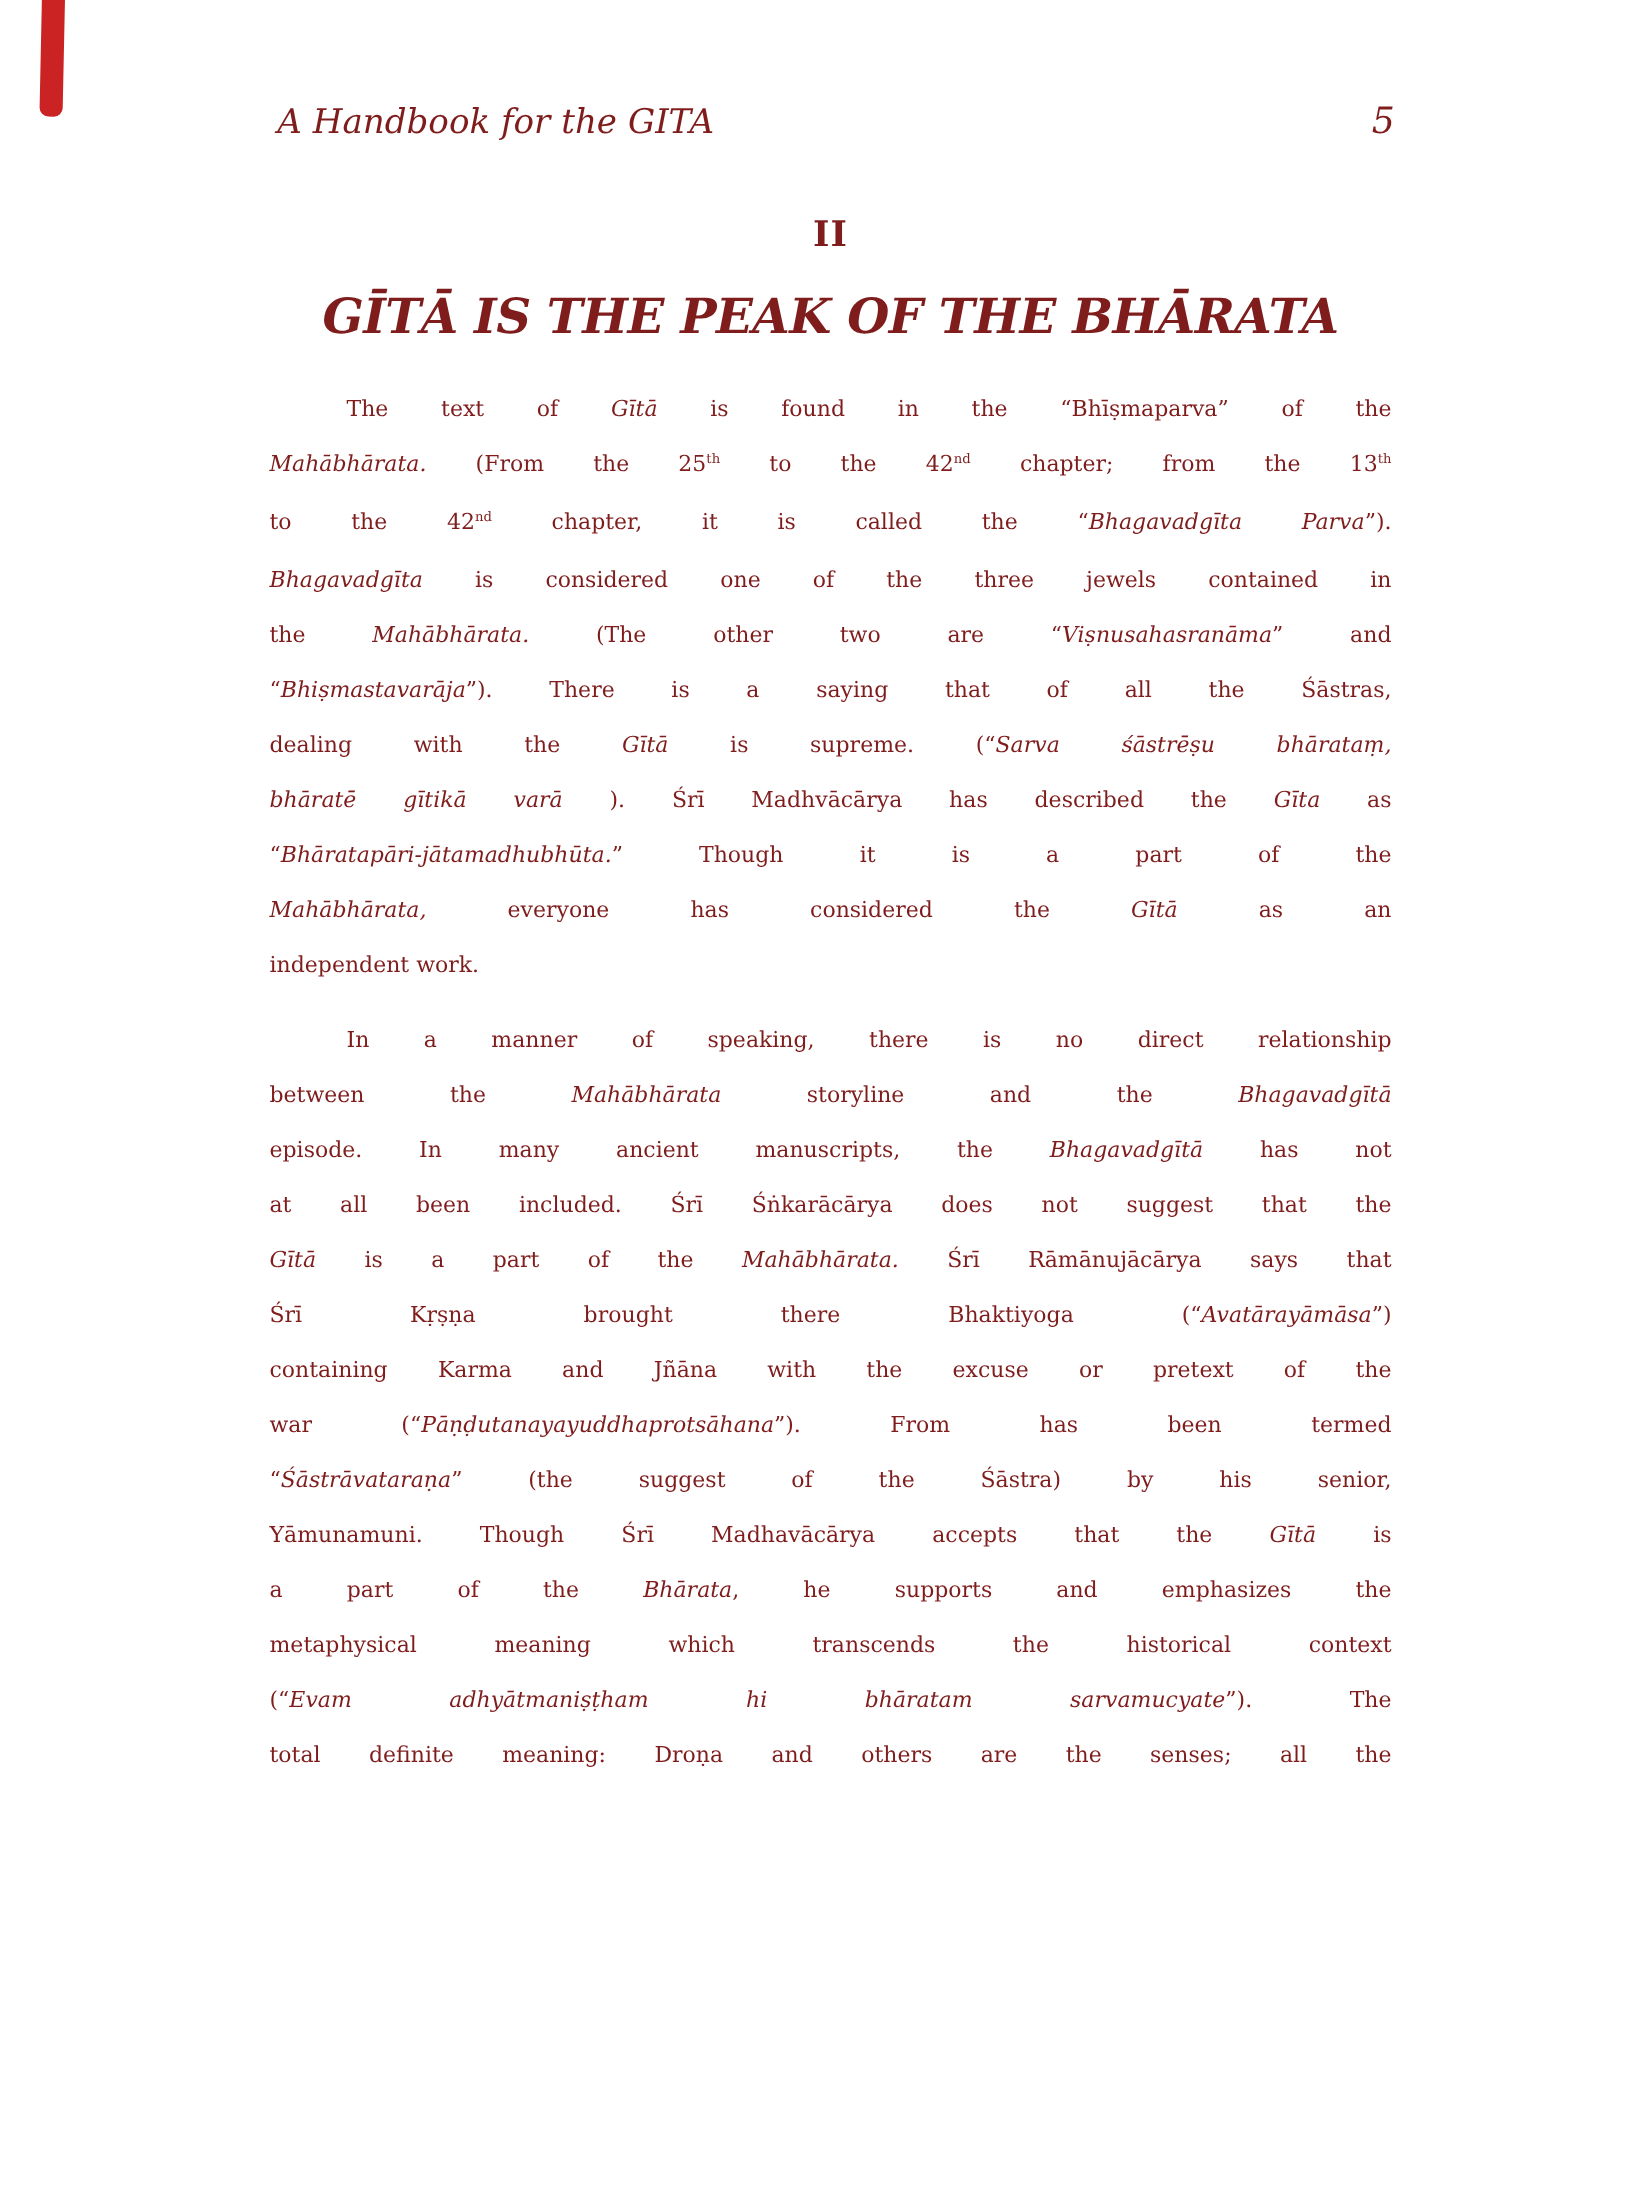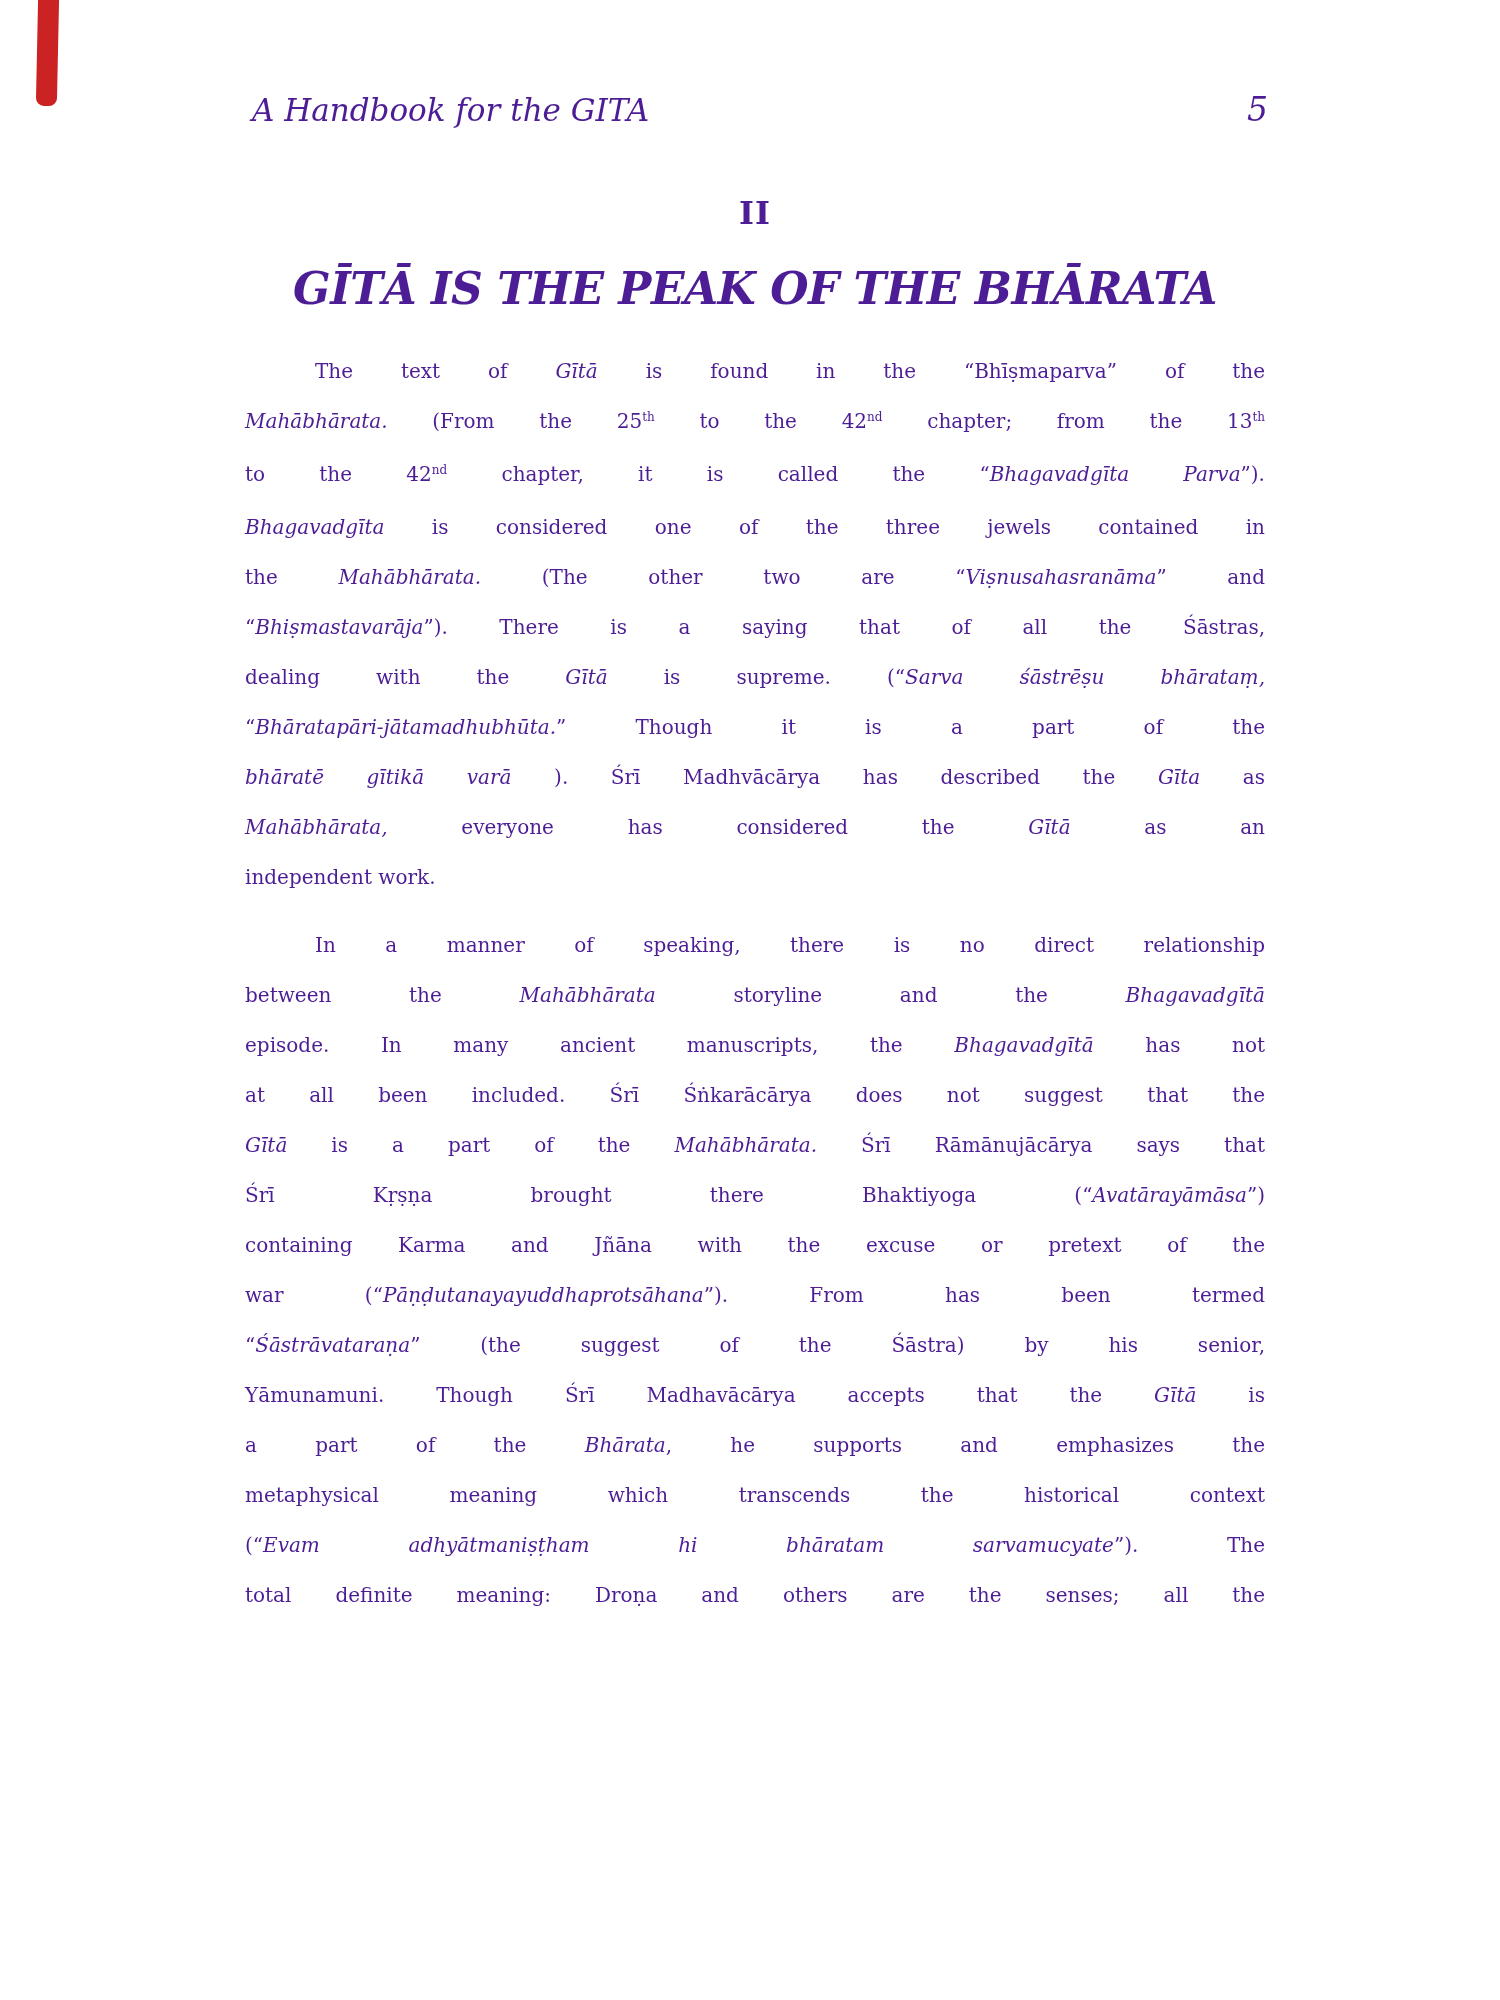--- a/index.html
+++ b/index.html
@@ -35,21 +35,21 @@
   .line { line-height:50px; white-space:normal; }
   .line.j { text-align:justify; text-align-last:justify; }
   .line.in { padding-left:70px; }
   .seg-r { font-style:normal; }
   .seg-i { font-style:italic; }
   .seg-sup { font-size:0.60em; position:relative; top:-0.55em; letter-spacing:0; }
 </style>
 </head>
 <body>
 
-<div class="page" style="background: rgb(255, 255, 255); color: #4c1d95;">
+<div class="page" style="background: rgb(255, 255, 255); color: #7f1d1d;">
 
   <div class="red-mark" style="background: rgb(203, 35, 35);"></div>
 
   <div class="running-header">
     <span>A Handbook for the GITA</span>
     <span class="page-number">5</span>
   </div>
 
   <div class="chapter-number">II</div>
 
@@ -57,22 +57,22 @@
 
   <div class="content">
     <div class="paragraph">
         <div class="line j in"><span class="seg-r">The text of </span><span class="seg-i">Gītā</span><span class="seg-r"> is found in the “Bhīṣmaparva” of the</span></div>
         <div class="line j"><span class="seg-i">Mahābhārata.</span><span class="seg-r"> (From the 25</span><span class="seg-sup">th</span><span class="seg-r"> to the 42</span><span class="seg-sup">nd</span><span class="seg-r"> chapter; from the 13</span><span class="seg-sup">th</span></div>
         <div class="line j"><span class="seg-r">to the 42</span><span class="seg-sup">nd</span><span class="seg-r"> chapter, it is called the “</span><span class="seg-i">Bhagavadgīta Parva</span><span class="seg-r">”).</span></div>
         <div class="line j"><span class="seg-i">Bhagavadgīta</span><span class="seg-r"> is considered one of the three jewels contained in</span></div>
         <div class="line j"><span class="seg-r">the </span><span class="seg-i">Mahābhārata.</span><span class="seg-r"> (The other two are “</span><span class="seg-i">Viṣnusahasranāma</span><span class="seg-r">” and</span></div>
         <div class="line j"><span class="seg-r">“</span><span class="seg-i">Bhiṣmastavarāja</span><span class="seg-r">”). There is a saying that of all the Śāstras,</span></div>
         <div class="line j"><span class="seg-r">dealing with the </span><span class="seg-i">Gītā</span><span class="seg-r"> is supreme. (“</span><span class="seg-i">Sarva śāstrēṣu bhārataṃ,</span></div>
+        <div class="line j"><span class="seg-i">bhāratē gītikā varā</span><span class="seg-r"> ). Śrī Madhvācārya has described the </span><span class="seg-i">Gīta</span><span class="seg-r"> as</span></div>
         <div class="line j"><span class="seg-r">“</span><span class="seg-i">Bhāratapāri-jātamadhubhūta.</span><span class="seg-r">” Though it is a part of the</span></div>
-        <div class="line j"><span class="seg-i">bhāratē gītikā varā</span><span class="seg-r"> ). Śrī Madhvācārya has described the </span><span class="seg-i">Gīta</span><span class="seg-r"> as</span></div>
         <div class="line j"><span class="seg-i">Mahābhārata,</span><span class="seg-r"> everyone has considered the </span><span class="seg-i">Gītā</span><span class="seg-r"> as an</span></div>
         <div class="line"><span class="seg-r">independent work.</span></div>
       </div>
     <div class="paragraph">
         <div class="line j in"><span class="seg-r">In a manner of speaking, there is no direct relationship</span></div>
         <div class="line j"><span class="seg-r">between the </span><span class="seg-i">Mahābhārata</span><span class="seg-r"> storyline and the </span><span class="seg-i">Bhagavadgītā</span></div>
         <div class="line j"><span class="seg-r">episode. In many ancient manuscripts, the </span><span class="seg-i">Bhagavadgītā</span><span class="seg-r"> has not</span></div>
         <div class="line j"><span class="seg-r">at all been included. Śrī Śṅkarācārya does not suggest that the</span></div>
         <div class="line j"><span class="seg-i">Gītā</span><span class="seg-r"> is a part of the </span><span class="seg-i">Mahābhārata.</span><span class="seg-r"> Śrī Rāmānujācārya says that</span></div>
         <div class="line j"><span class="seg-r">Śrī Kṛṣṇa brought there Bhaktiyoga (“</span><span class="seg-i">Avatārayāmāsa</span><span class="seg-r">”)</span></div>

